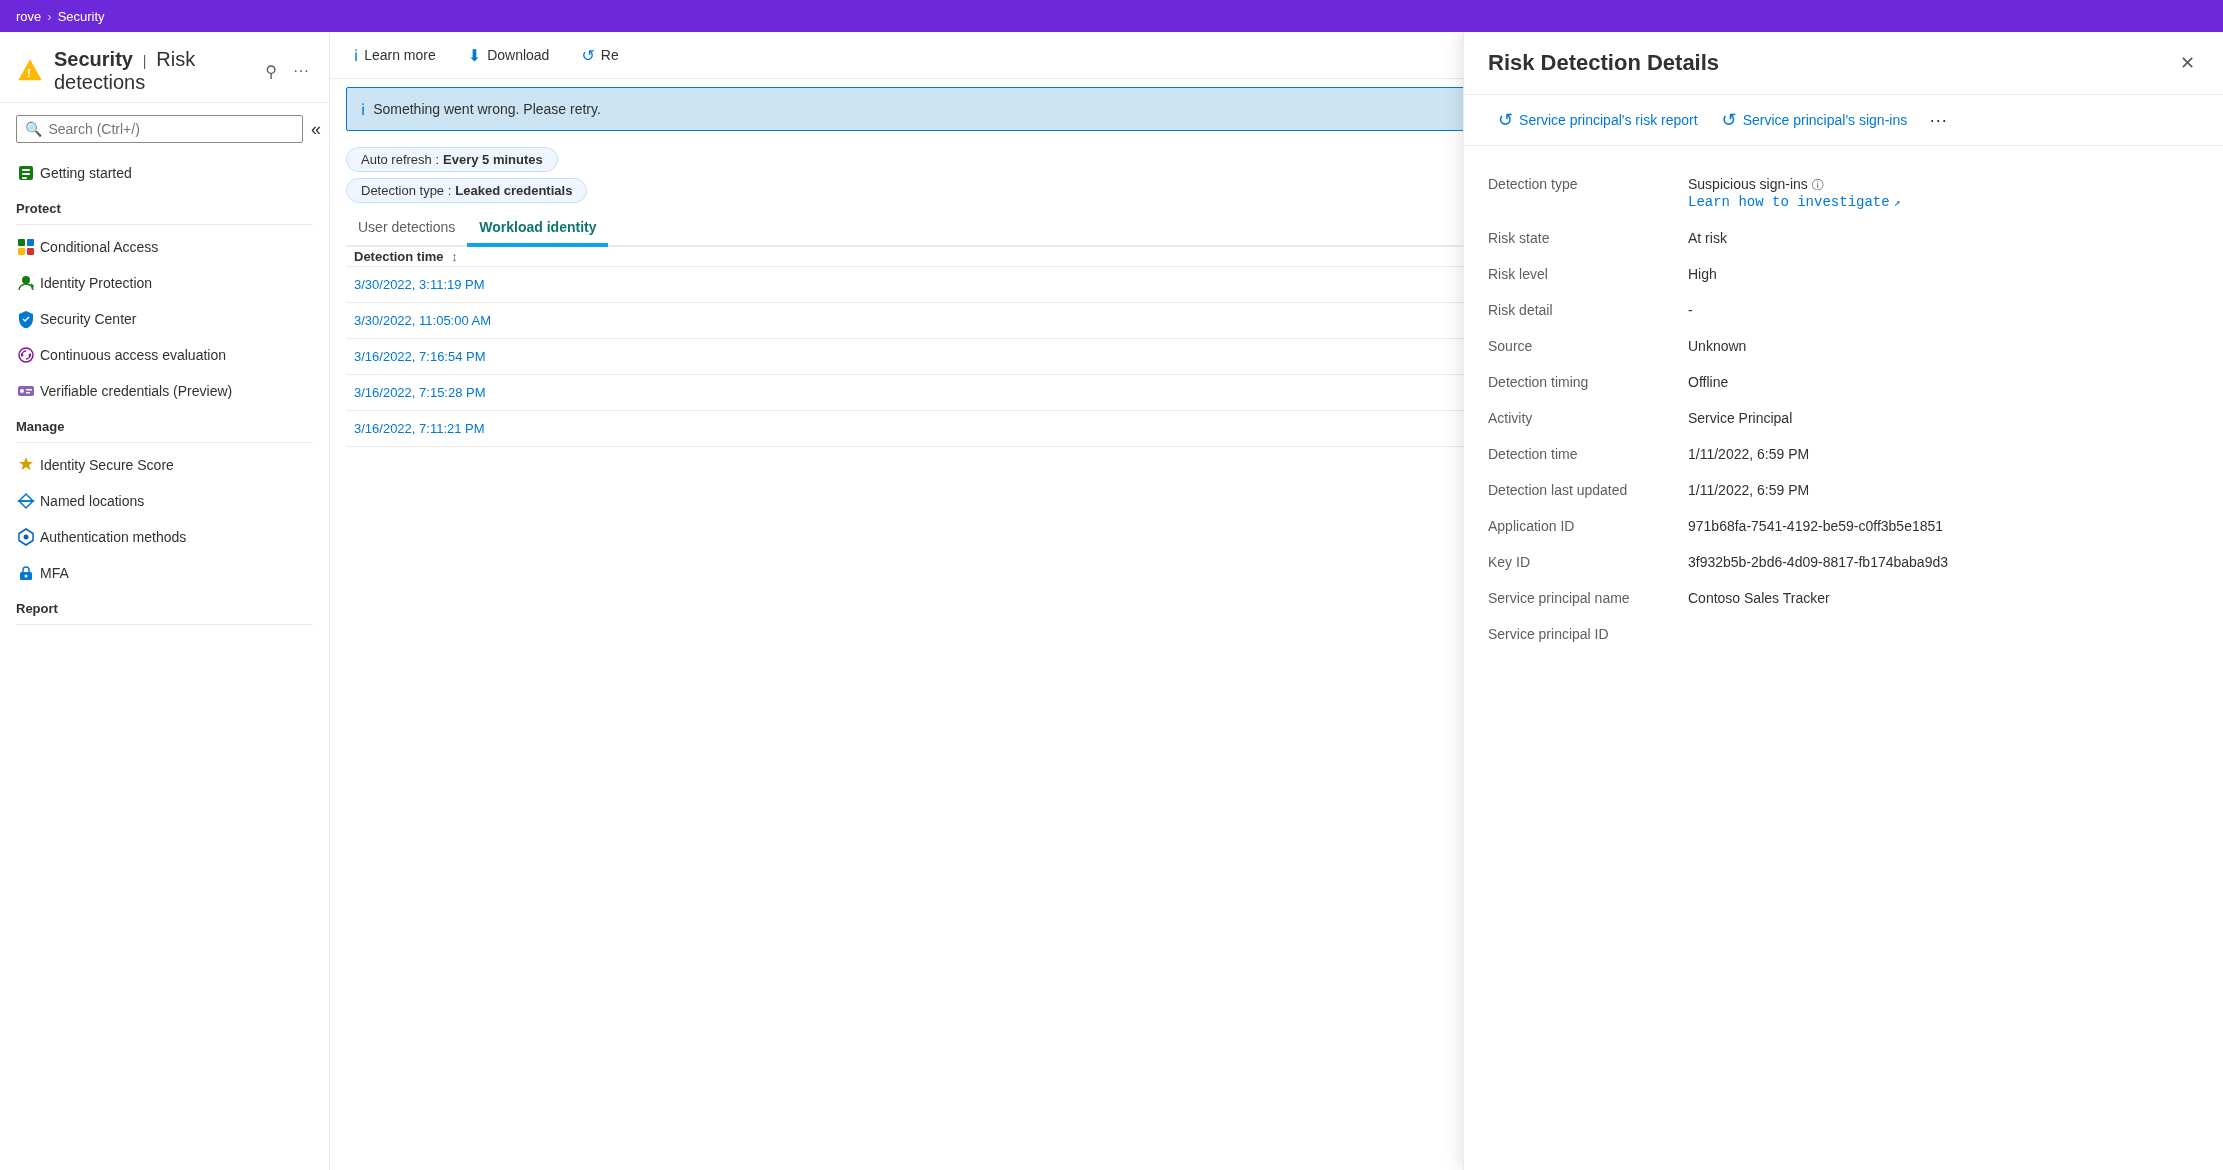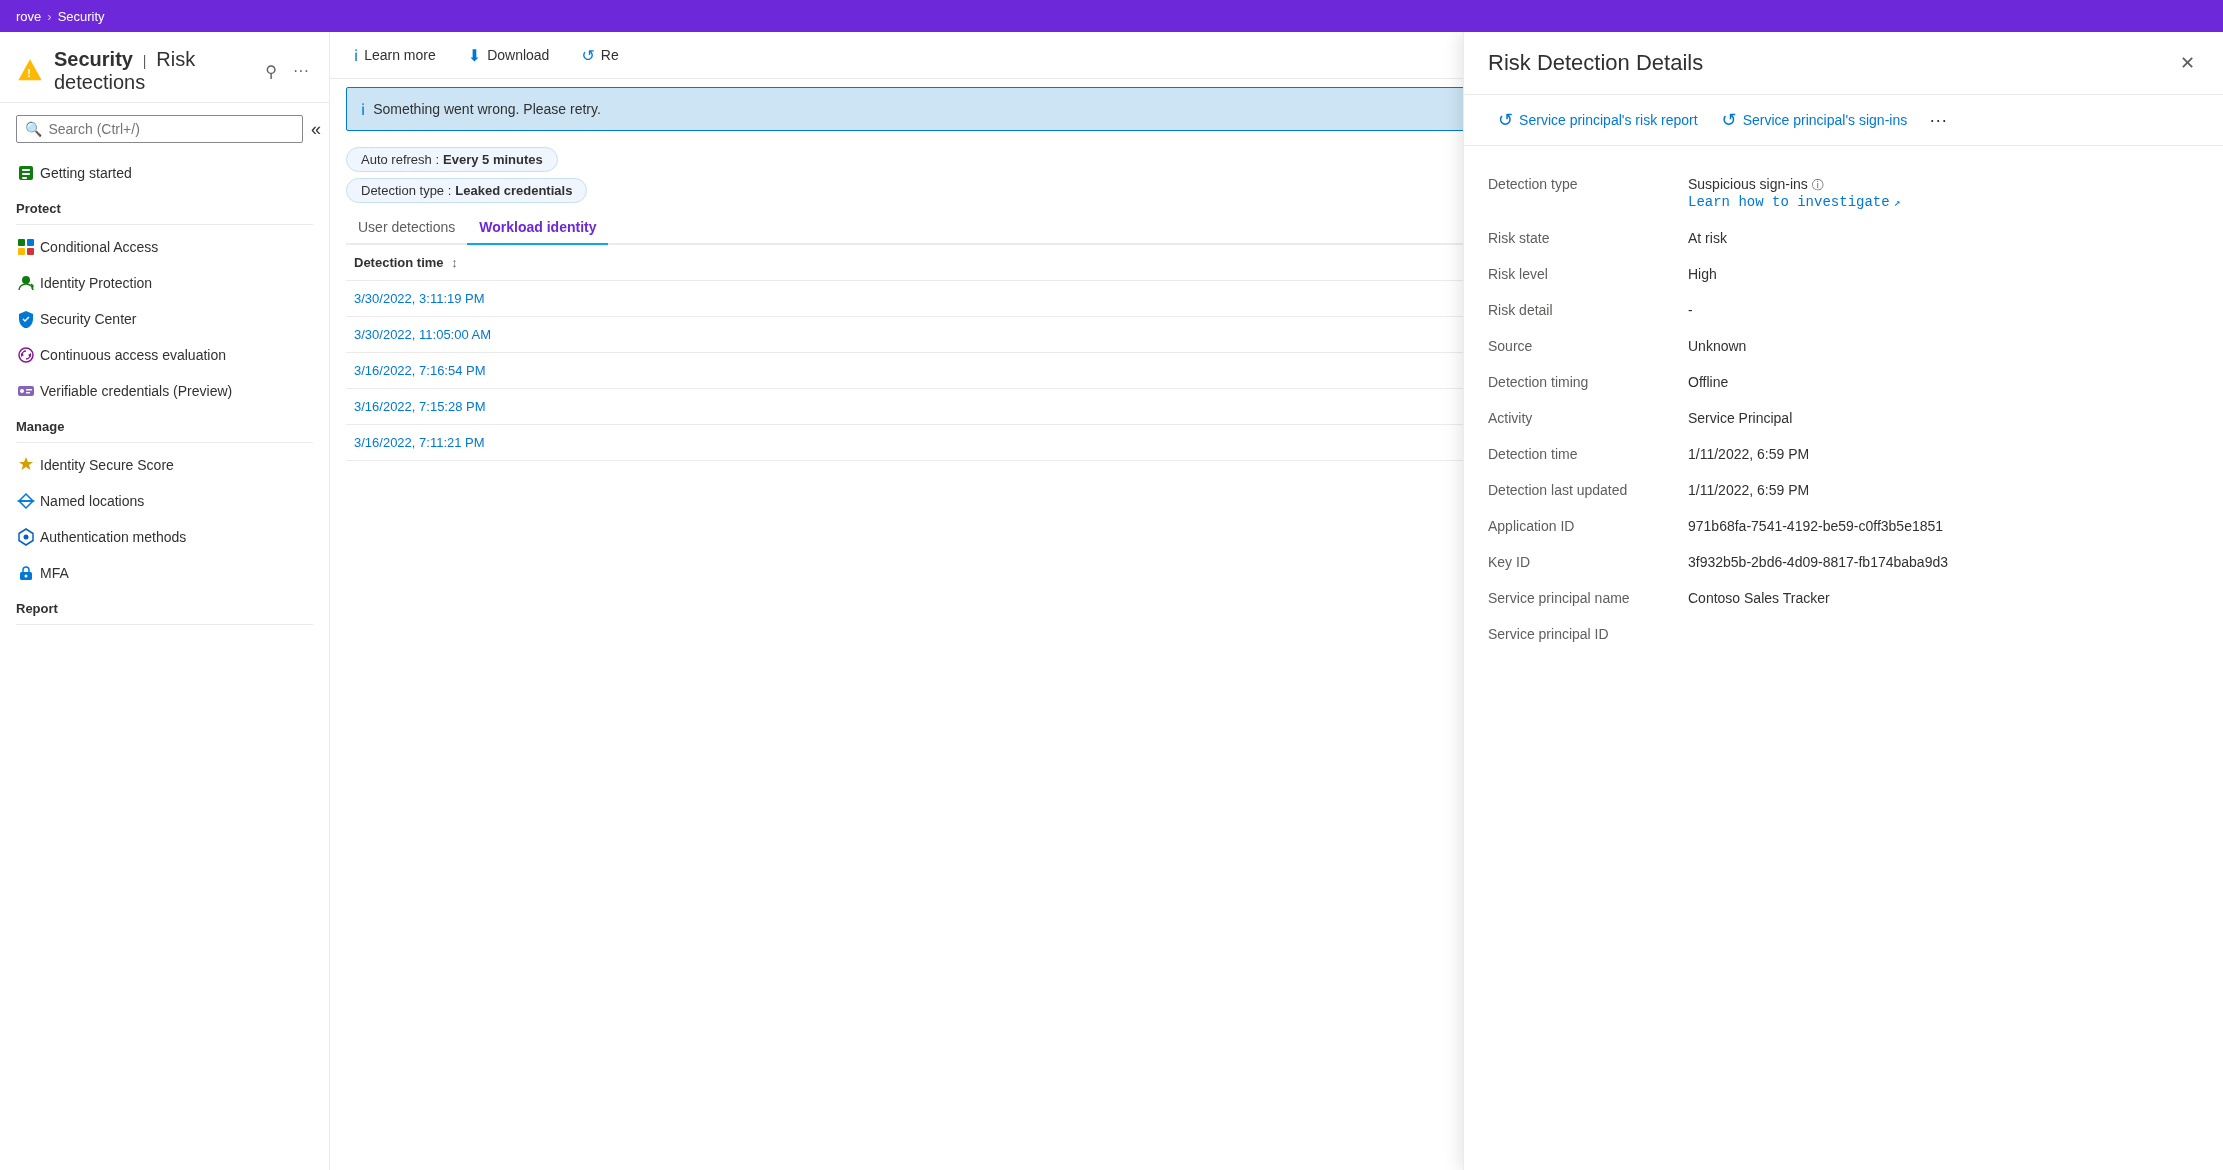--- a/index.html
+++ b/index.html
@@ -200,36 +200,36 @@
     }
     .tab {
       padding: 8px 12px;
       cursor: pointer;
       font-size: 14px;
       color: #605e5c;
       border-bottom: 2px solid transparent;
       margin-bottom: -2px;
     }
     .tab.active {
-      color: #6d28d9;
+      color: #0f766e;
       font-weight: 600;
-      border-bottom: 2px solid #0ea5e9;
+      border-bottom: 4px solid #0ea5e9;
     }
 
     .table-container {
       flex: 1;
       overflow-y: auto;
       margin: 0 16px;
     }
     table {
       width: 100%;
       border-collapse: collapse;
     }
     thead th {
-      padding: 10px 8px;
+      padding: 2px 8px;
       text-align: left;
       font-weight: 600;
       font-size: 13px;
       color: #323130;
       border-bottom: 1px solid #edebe9;
       white-space: nowrap;
     }
     .sort-icon { margin-left: 4px; color: #605e5c; }
     tbody tr {
       border-bottom: 1px solid #edebe9;
@@ -262,21 +262,21 @@
     }
     .detail-header {
       display: flex;
       align-items: center;
       justify-content: space-between;
       padding: 16px 24px;
       border-bottom: 1px solid #edebe9;
     }
     .detail-title {
       font-size: 22px;
-      font-weight: 400;
+      font-weight: 700;
       color: #323130;
     }
     .detail-close-btn {
       background: none;
       border: none;
       cursor: pointer;
       font-size: 18px;
       color: #605e5c;
       padding: 4px;
       display: flex;

